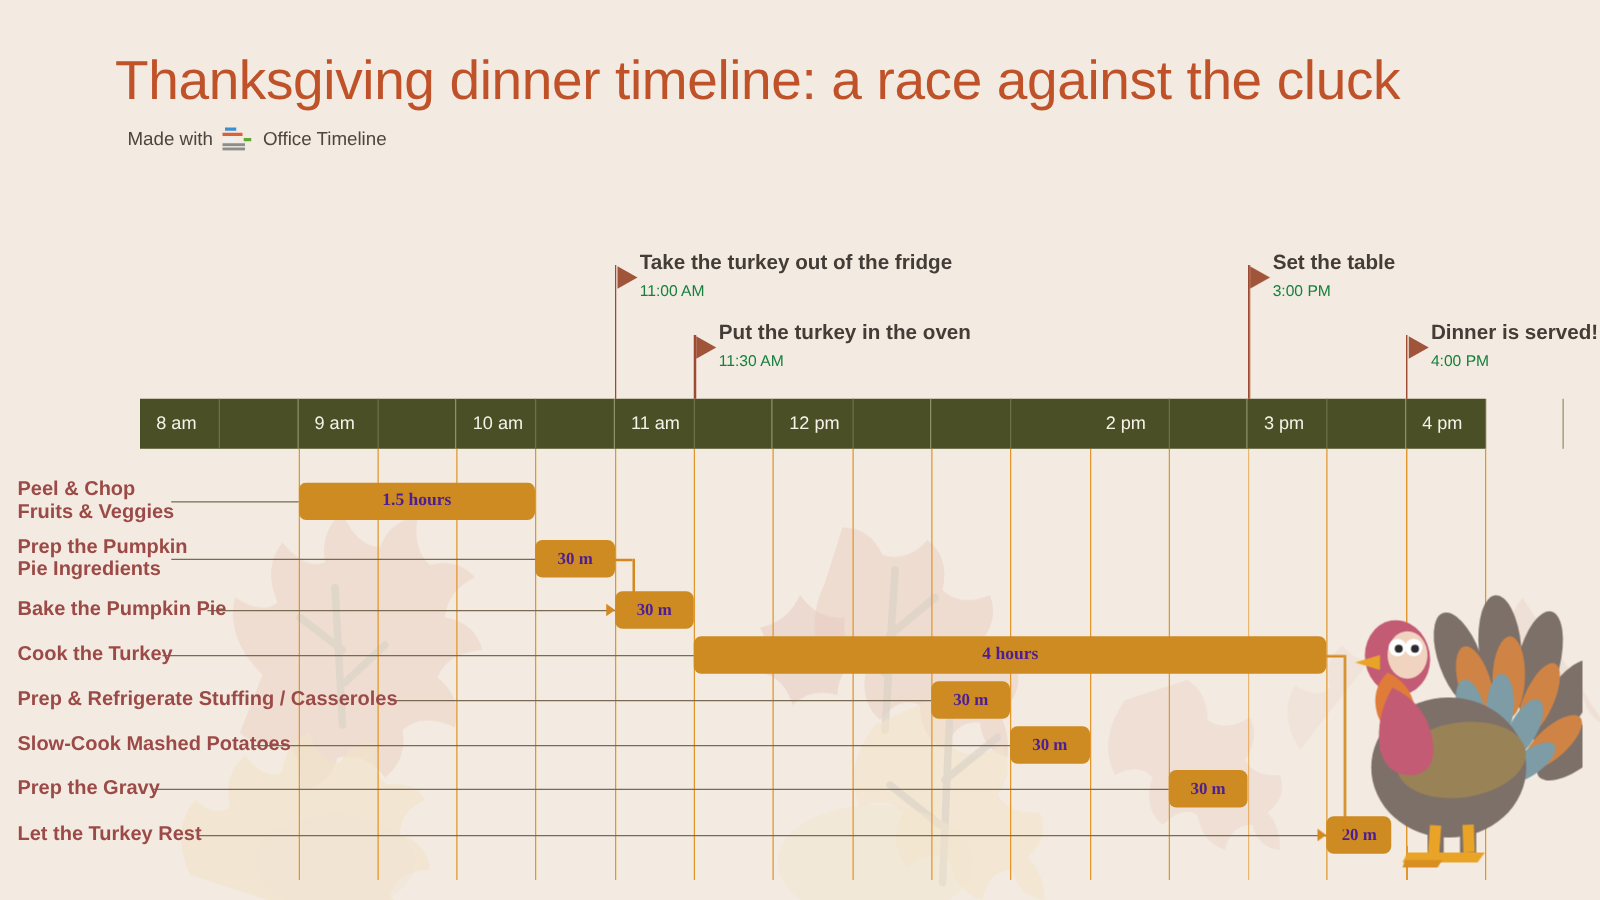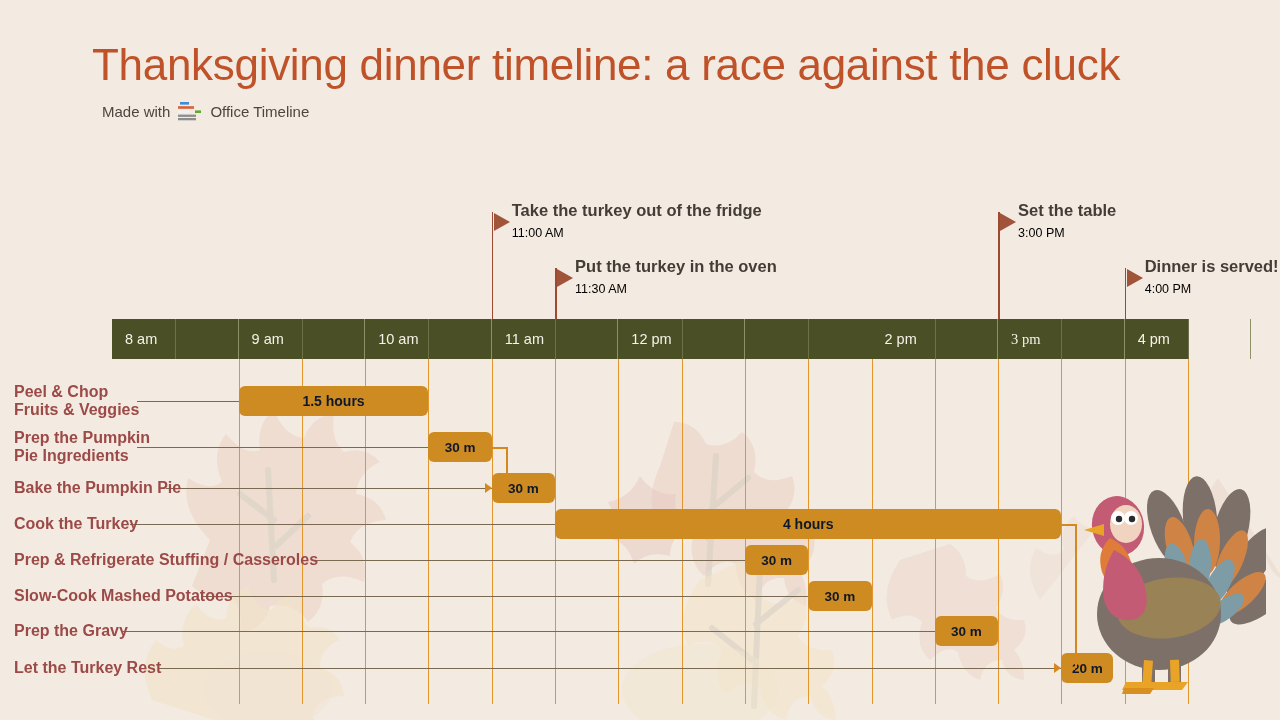--- a/index.html
+++ b/index.html
@@ -82,21 +82,21 @@
   .ms-title {
     position: absolute;
     font-size: 16.5px; font-weight: bold;
     color: #443c37;
     white-space: nowrap;
     z-index: 5;
   }
   .ms-date {
     position: absolute;
     font-size: 12.5px;
-    color: #000000;
+    color: #15803d;
     white-space: nowrap;
     z-index: 5;
   }
 
   
   .task-label {
     position: absolute;
     font-size: 16px; font-weight: bold;
     color: #9c4a47;
     line-height: 18px;
@@ -107,25 +107,26 @@
     position: absolute;
     height: 1px;
     background: #7a6a52;
     z-index: 2;
   }
   .bar {
     position: absolute;
     height: 30px;
     background: #cd8b22;
     border-radius: 6px;
-    color: #0f172a;
+    color: #4c1d95;
     font-size: 14px; font-weight: bold;
     display: flex; align-items: center; justify-content: center;
     z-index: 4;
     white-space: nowrap;
+    font-family: Liberation Serif, serif;
   }
   .bar.small { font-size: 13.5px; text-align: right; }
 
   
   .dep { position: absolute; z-index: 5; }
   .dep-v { background: #d4881f; width: 2px; }
   .dep-h { background: #d4881f; height: 2px; }
   .dep-arrow {
     position: absolute;
     width: 0; height: 0;
@@ -251,21 +252,21 @@
       <div class="axis-half" style="left: 443.059px; width: 1px;"></div>
       <div class="axis-cell" style="left: 506.353px; width: 126.588px;">
         <span>12 pm</span>
       </div>
       <div class="axis-half" style="left: 569.647px; width: 1px;"></div>
       <div class="axis-half" style="left: 696.235px; width: 1px;"></div>
       <div class="axis-cell" style="left: 759.529px; width: 126.588px;">
         <span>2 pm</span>
       </div>
       <div class="axis-half" style="left: 822.824px; width: 1px;"></div>
-      <div class="axis-cell" style="left: 886.118px; width: 126.588px; font-family: Liberation Serif, serif;">
+      <div class="axis-cell" style="left: 886.118px; width: 126.588px;">
         <span>3 pm</span>
       </div>
       <div class="axis-half" style="left: 949.412px; width: 1px;"></div>
       <div class="axis-cell" style="left: 1012.71px; width: 126.588px;">
         <span>4 pm</span>
       </div>
       <div class="axis-half" style="left: 1076px; width: 1px;"></div>
     </div>
 
   <div id="tasks">

